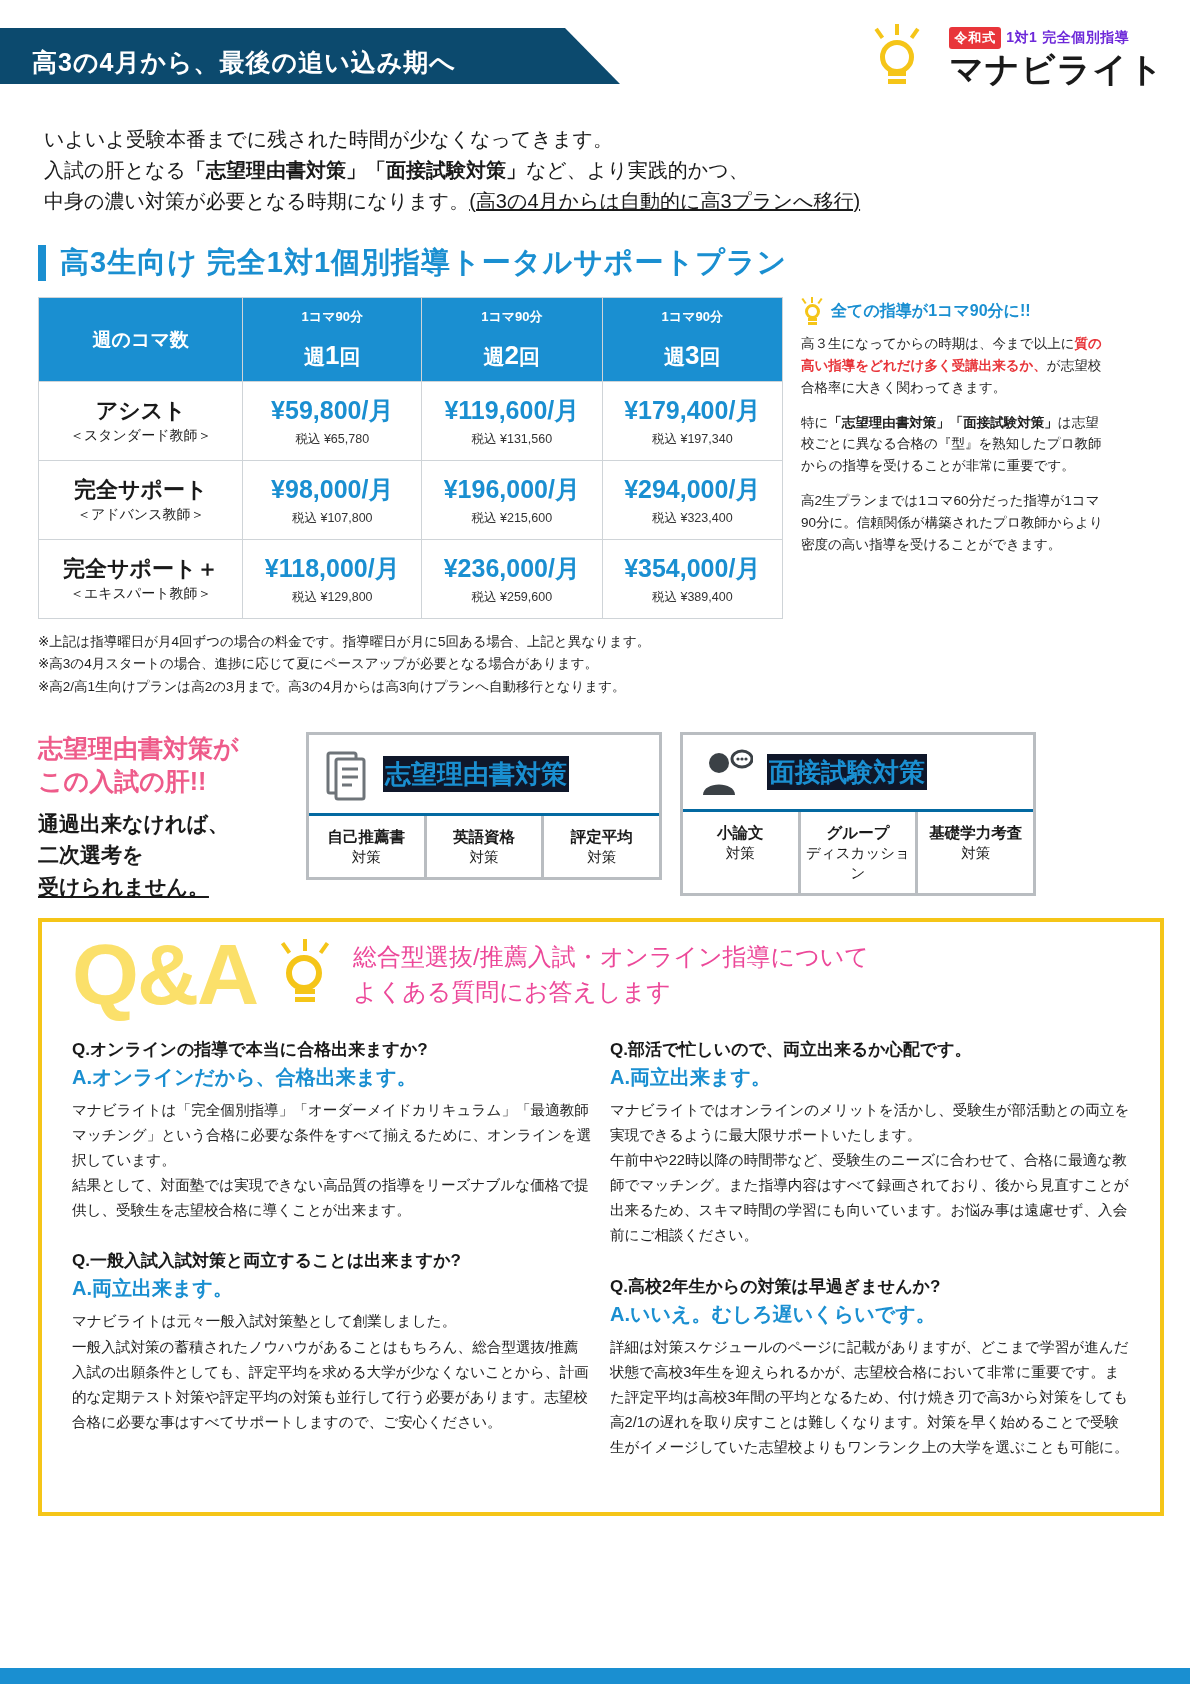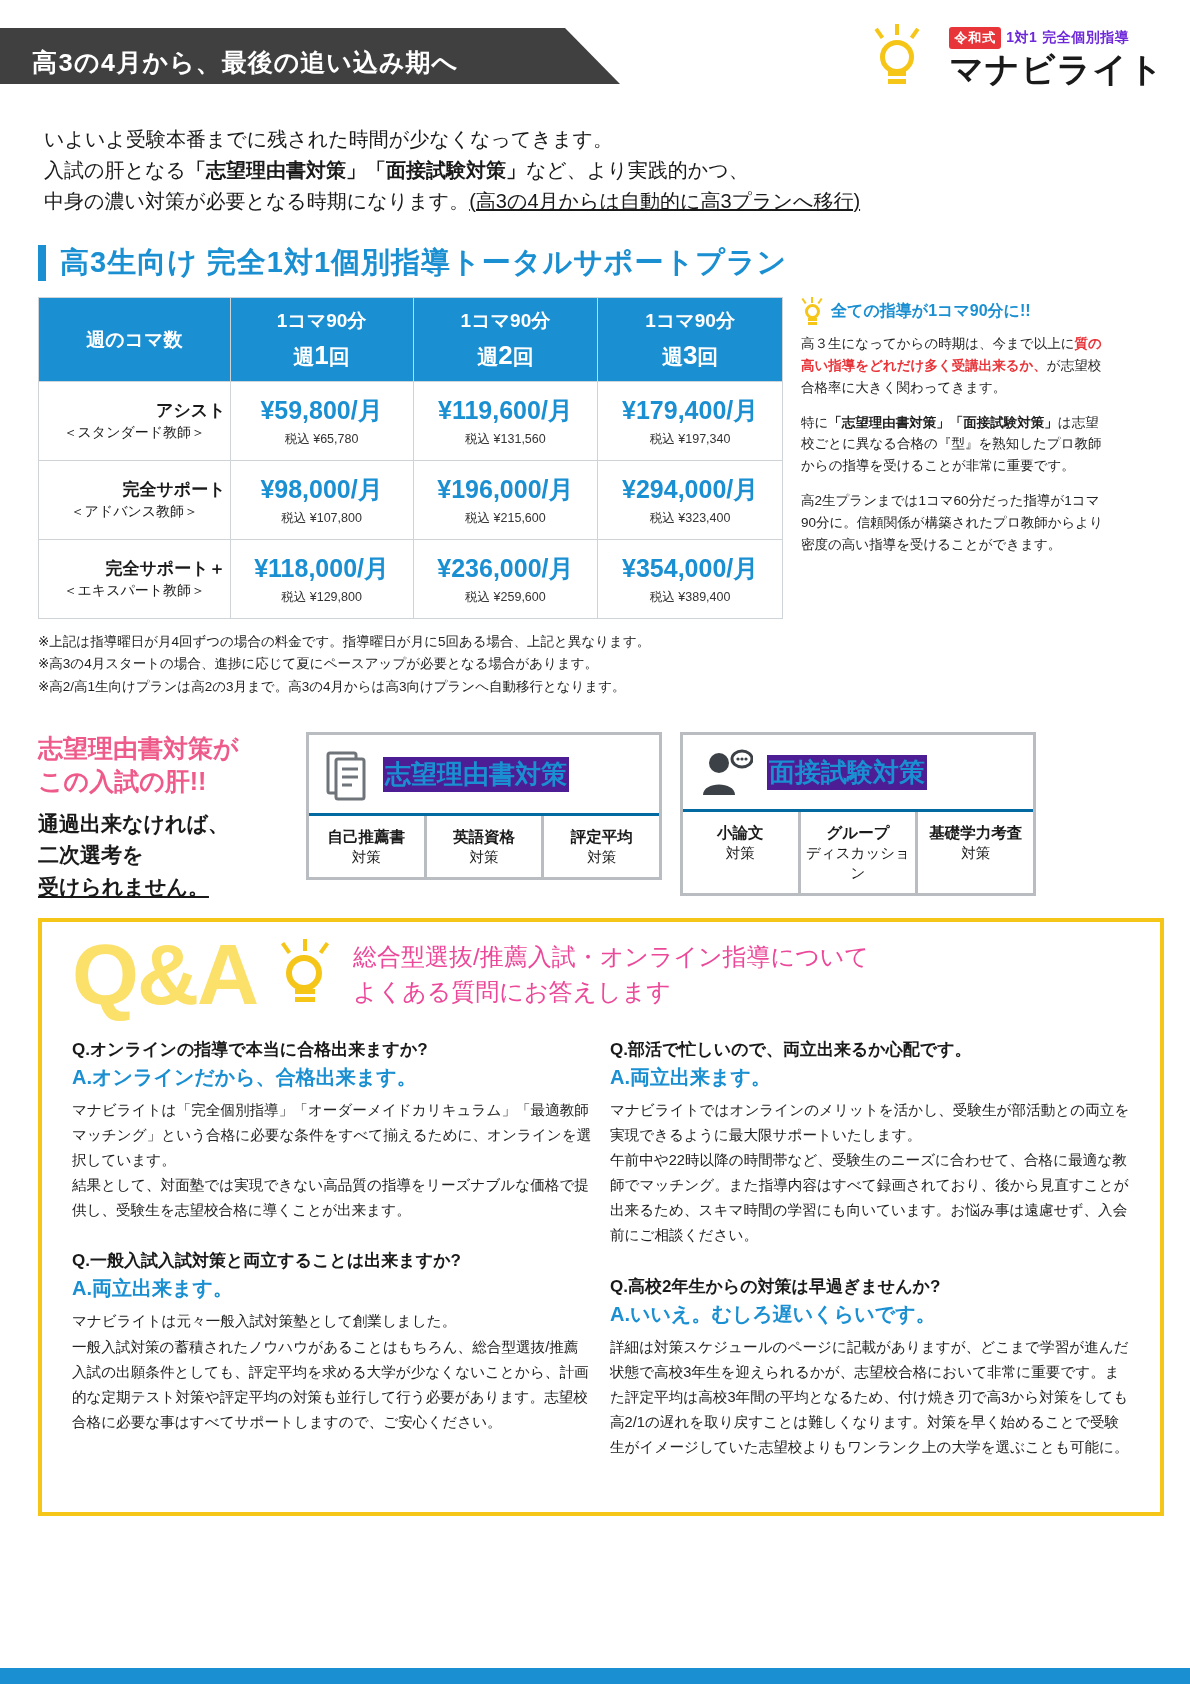--- a/index.html
+++ b/index.html
@@ -8,23 +8,23 @@
     background:#ffffff;
     font-family:"Liberation Sans","DejaVu Sans",sans-serif;
     color:#222;
     position:relative;
     overflow:hidden;
   }
   
   .header{position:relative;height:110px;}
   .header-banner{
     position:absolute;left:0;top:28px;width:620px;height:68px;
-    background:#404040;
+    background:#0c4a6e;
     clip-path:polygon(0 0,565px 0,620px 56px,0 56px);
-    display:flex;align-items:center;font-family:Liberation Mono, monospace;
+    display:flex;align-items:center;
   }
   .header-banner span{
     color:#fff;font-size:25px;font-weight:bold;letter-spacing:1px;
     margin-left:32px;
   }
   .logo{
     position:absolute;right:26px;top:24px;
     display:flex;align-items:flex-end;gap:26px;
   }
   .logo-bulb{position:relative;width:52px;height:62px;}
@@ -59,25 +59,25 @@
   }
   .sec-title .bar{width:8px;height:36px;background:#1a8fd1;margin-right:14px;}
   .sec-title .t{font-size:29px;font-weight:bold;color:#1a8fd1;letter-spacing:1px;}
 
   
   .plan-wrap{display:flex;padding:0 28px 0 38px;align-items:flex-start;}
   table.plan{border-collapse:collapse;width:745px;}
   table.plan th,table.plan td{border:1px solid #cfd4d8;text-align:center;}
   table.plan thead th{background:#1a8fd1;color:#fff;padding:10px 4px;}
   .th-label{font-size:19px;font-weight:bold;}
-  .th-small{font-size:19px;font-weight:bold;display:block;margin-bottom:6px;}
+  .th-small{font-size:13px;font-weight:bold;display:block;margin-bottom:14px;}
   .th-big{font-size:21px;font-weight:bold;}
   .th-big .num{font-size:26px;}
   table.plan tbody td{padding:12px 4px;background:#fff;}
-  .row-name{font-size:17px;font-weight:bold;color:#1a1a1a;line-height:1.3;text-align:right;}
+  .row-name{font-size:22px;font-weight:bold;color:#1a1a1a;line-height:1.3;}
   .row-sub{font-size:14px;color:#1a1a1a;display:block;margin-top:2px;}
   .price{font-size:25px;font-weight:bold;color:#1a8fd1;letter-spacing:0;}
   .tax{display:block;font-size:12.5px;color:#333;margin-top:4px;}
 
   
   .plan-note{width:305px;margin-left:18px;font-size:13.5px;line-height:1.62;color:#222;}
   .plan-note .head{
     display:flex;align-items:center;gap:8px;font-size:16px;font-weight:bold;
     color:#1a8fd1;margin-bottom:8px;
   }
@@ -98,21 +98,21 @@
   .mid-left .pink{
     font-size:25px;font-weight:bold;color:#ee5b8a;line-height:1.32;margin-bottom:10px;
   }
   .mid-left .blk{font-size:21px;font-weight:bold;color:#1a1a1a;line-height:1.5;}
   .mid-left .blk .u{text-decoration:underline;}
 
   .card{border:3px solid #b9bdc1;width:350px;}
   .card + .card{margin-left:18px;}
   .card-head{display:flex;align-items:center;gap:14px;padding:14px 16px 12px 16px;}
   .card-title{font-size:26px;font-weight:bold;color:#1a8fd1;}
-  .card-title .mark{background:#4c1d95;padding:3px 2px;font-family:Liberation Serif, serif;}
+  .card-title .mark{background:#0f172a;padding:3px 2px;}
   .card-items{display:flex;border-top:3px solid #0369a1;}
   .card-items div{
     flex:1;padding:10px 2px;font-size:14.5px;line-height:1.38;text-align:center;color:#1a1a1a;
   }
   .card-items div + div{border-left:3px solid #b9bdc1;}
   .card-items .big{font-size:15.5px;font-weight:bold;display:block;}
 
   .doc-icon{width:44px;height:52px;flex:none;}
   .person-icon{width:54px;height:48px;flex:none;}
 

